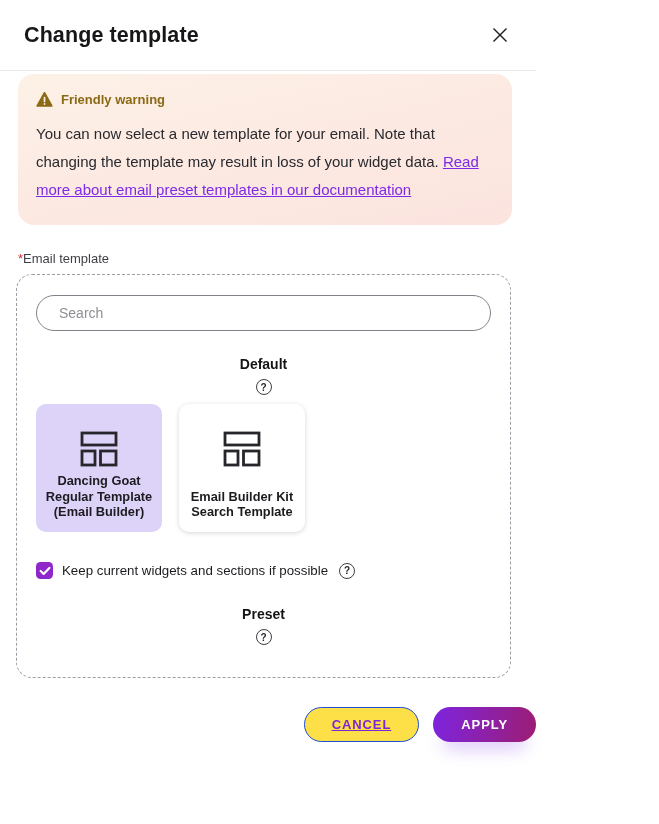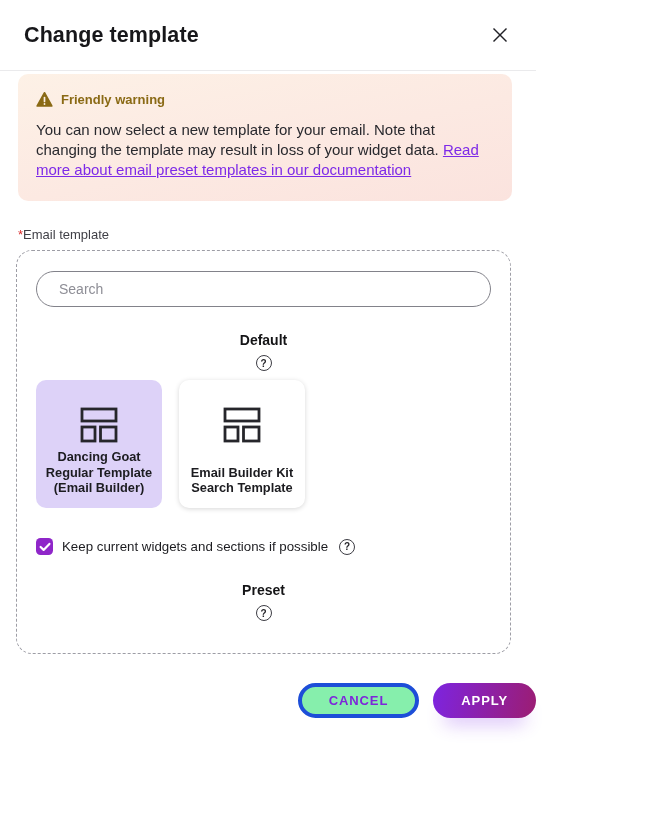--- a/index.html
+++ b/index.html
@@ -17,27 +17,27 @@
     justify-content: space-between; padding: 0 22px 0 24px;
     border-bottom: 1px solid #eaeaec;
   }
   .dlg-title { font-size: 21.5px; font-weight: 800; letter-spacing: .1px; color: #17171a; }
   .close-btn { background: none; border: none; cursor: pointer; width: 28px; height: 28px;
     display: flex; align-items: center; justify-content: center; }
 
   
   .warning {
     margin: 3px 24px 0 18px;
-    border-radius: 10px;
+    border-radius: 16px;
     background: linear-gradient(168deg, #fdf1e6 0%, #fce9e2 55%, #fbe3de 100%);
     padding: 17px 18px 21px 18px;
   }
   .warning-head { display: flex; align-items: center; gap: 8px; }
   .warning-title { font-size: 13px; font-weight: 700; color: #8a6a15; }
-  .warning-body { margin-top: 12px; font-size: 15px; line-height: 20px; color: #29292e; }
+  .warning-body { margin-top: 12px; font-size: 15px; line-height: 28px; color: #29292e; }
   .warning-body a { color: #7d2ae8; text-decoration: underline; }
 
   
   .field-label { margin: 26px 24px 8px 18px; font-size: 13px; color: #3f3f46; }
   .field-label .req { color: #d92b2b; }
 
   
   .picker {
     margin: 0 25px 0 16px;
     border: 1px dashed #9d9da5;
@@ -88,21 +88,21 @@
   .preset-cards { margin-top: 10px; }
 
   
   .dlg-footer {
     display: flex; justify-content: flex-end; align-items: center; gap: 14px;
     padding: 29px 0 0 0;
   }
   .btn { height: 35px; border-radius: 17.5px; font-size: 13px; font-weight: 800;
     letter-spacing: .07em; cursor: pointer;
     font-family: "Liberation Sans", "DejaVu Sans", sans-serif; }
-  .btn-cancel { background: #86efac; border: 4px solid #1d4ed8; color: #7d26d9; padding: 0 27px; }
+  .btn-cancel { background: #fde047; border: 1px solid #1d4ed8; color: #7d26d9; padding: 0 27px; text-decoration: underline; }
   .btn-apply {
     border: none; color: #fff; padding: 0 28px;
     background: linear-gradient(100deg, #7d24e0 0%, #9c1d72 100%);
     box-shadow: 0 16px 18px -10px rgba(125, 42, 232, 0.30);
   }
 </style>
 </head>
 <body>
 
 <div class="modal">

